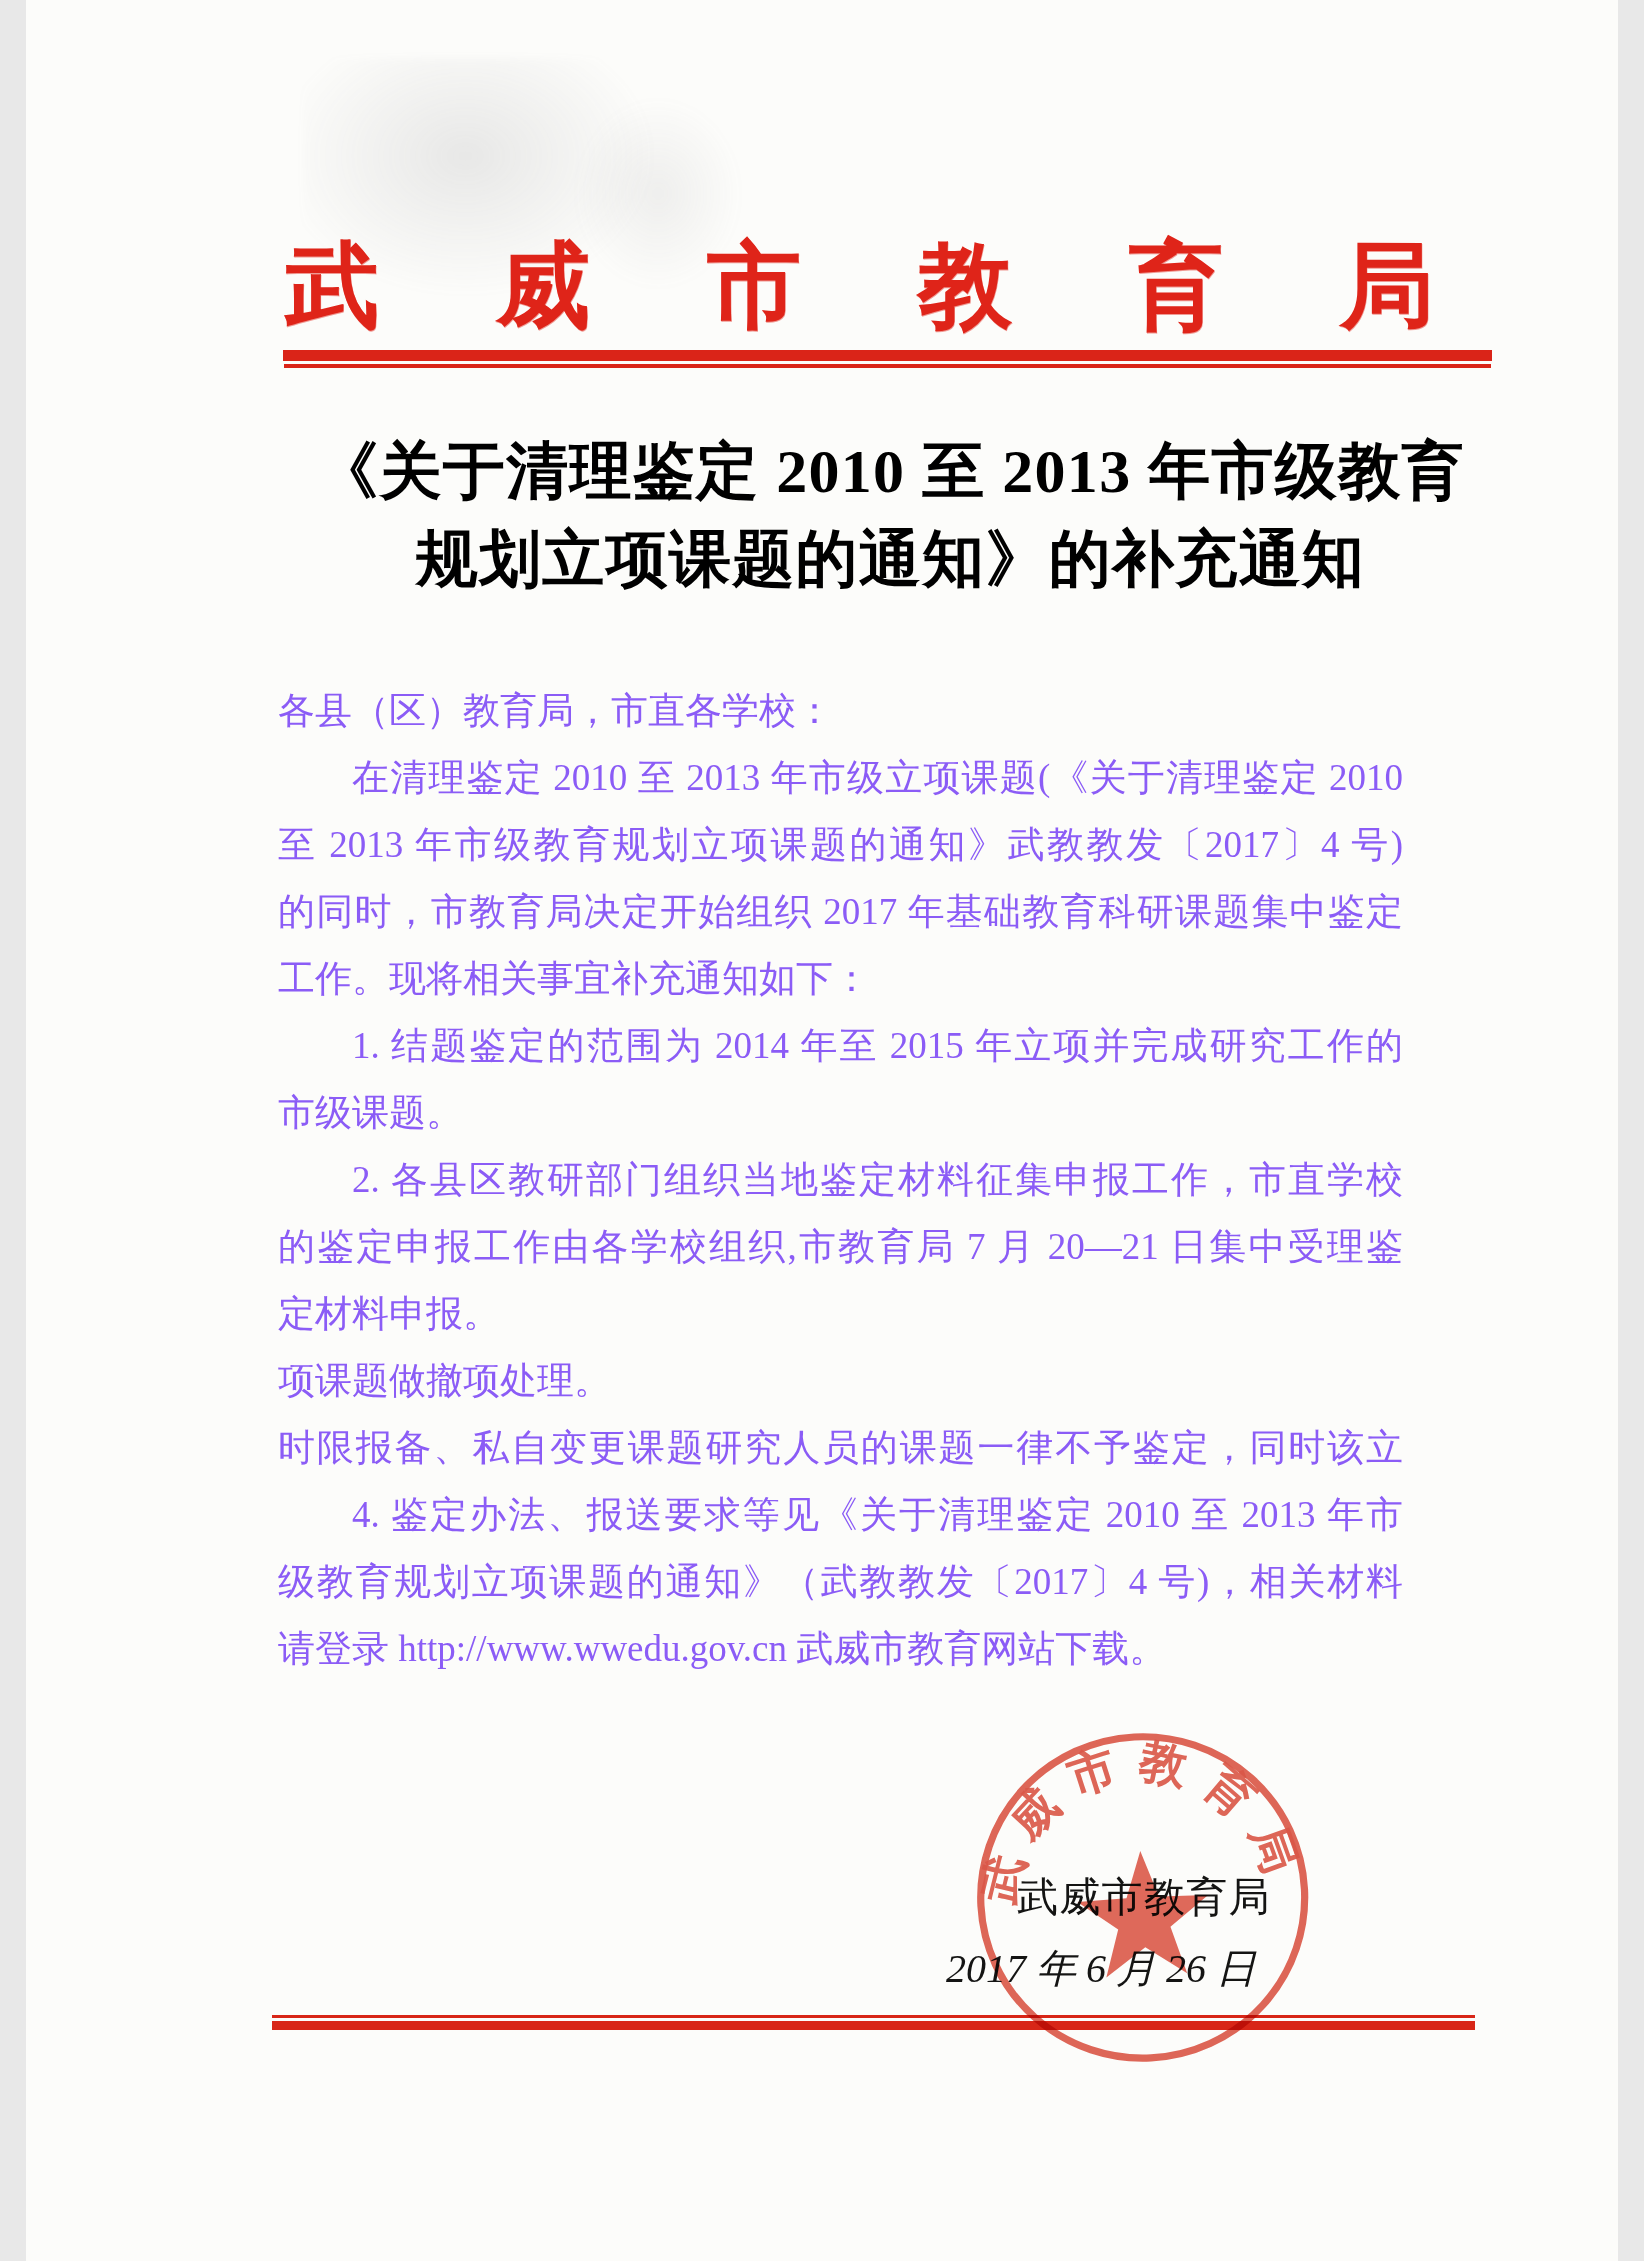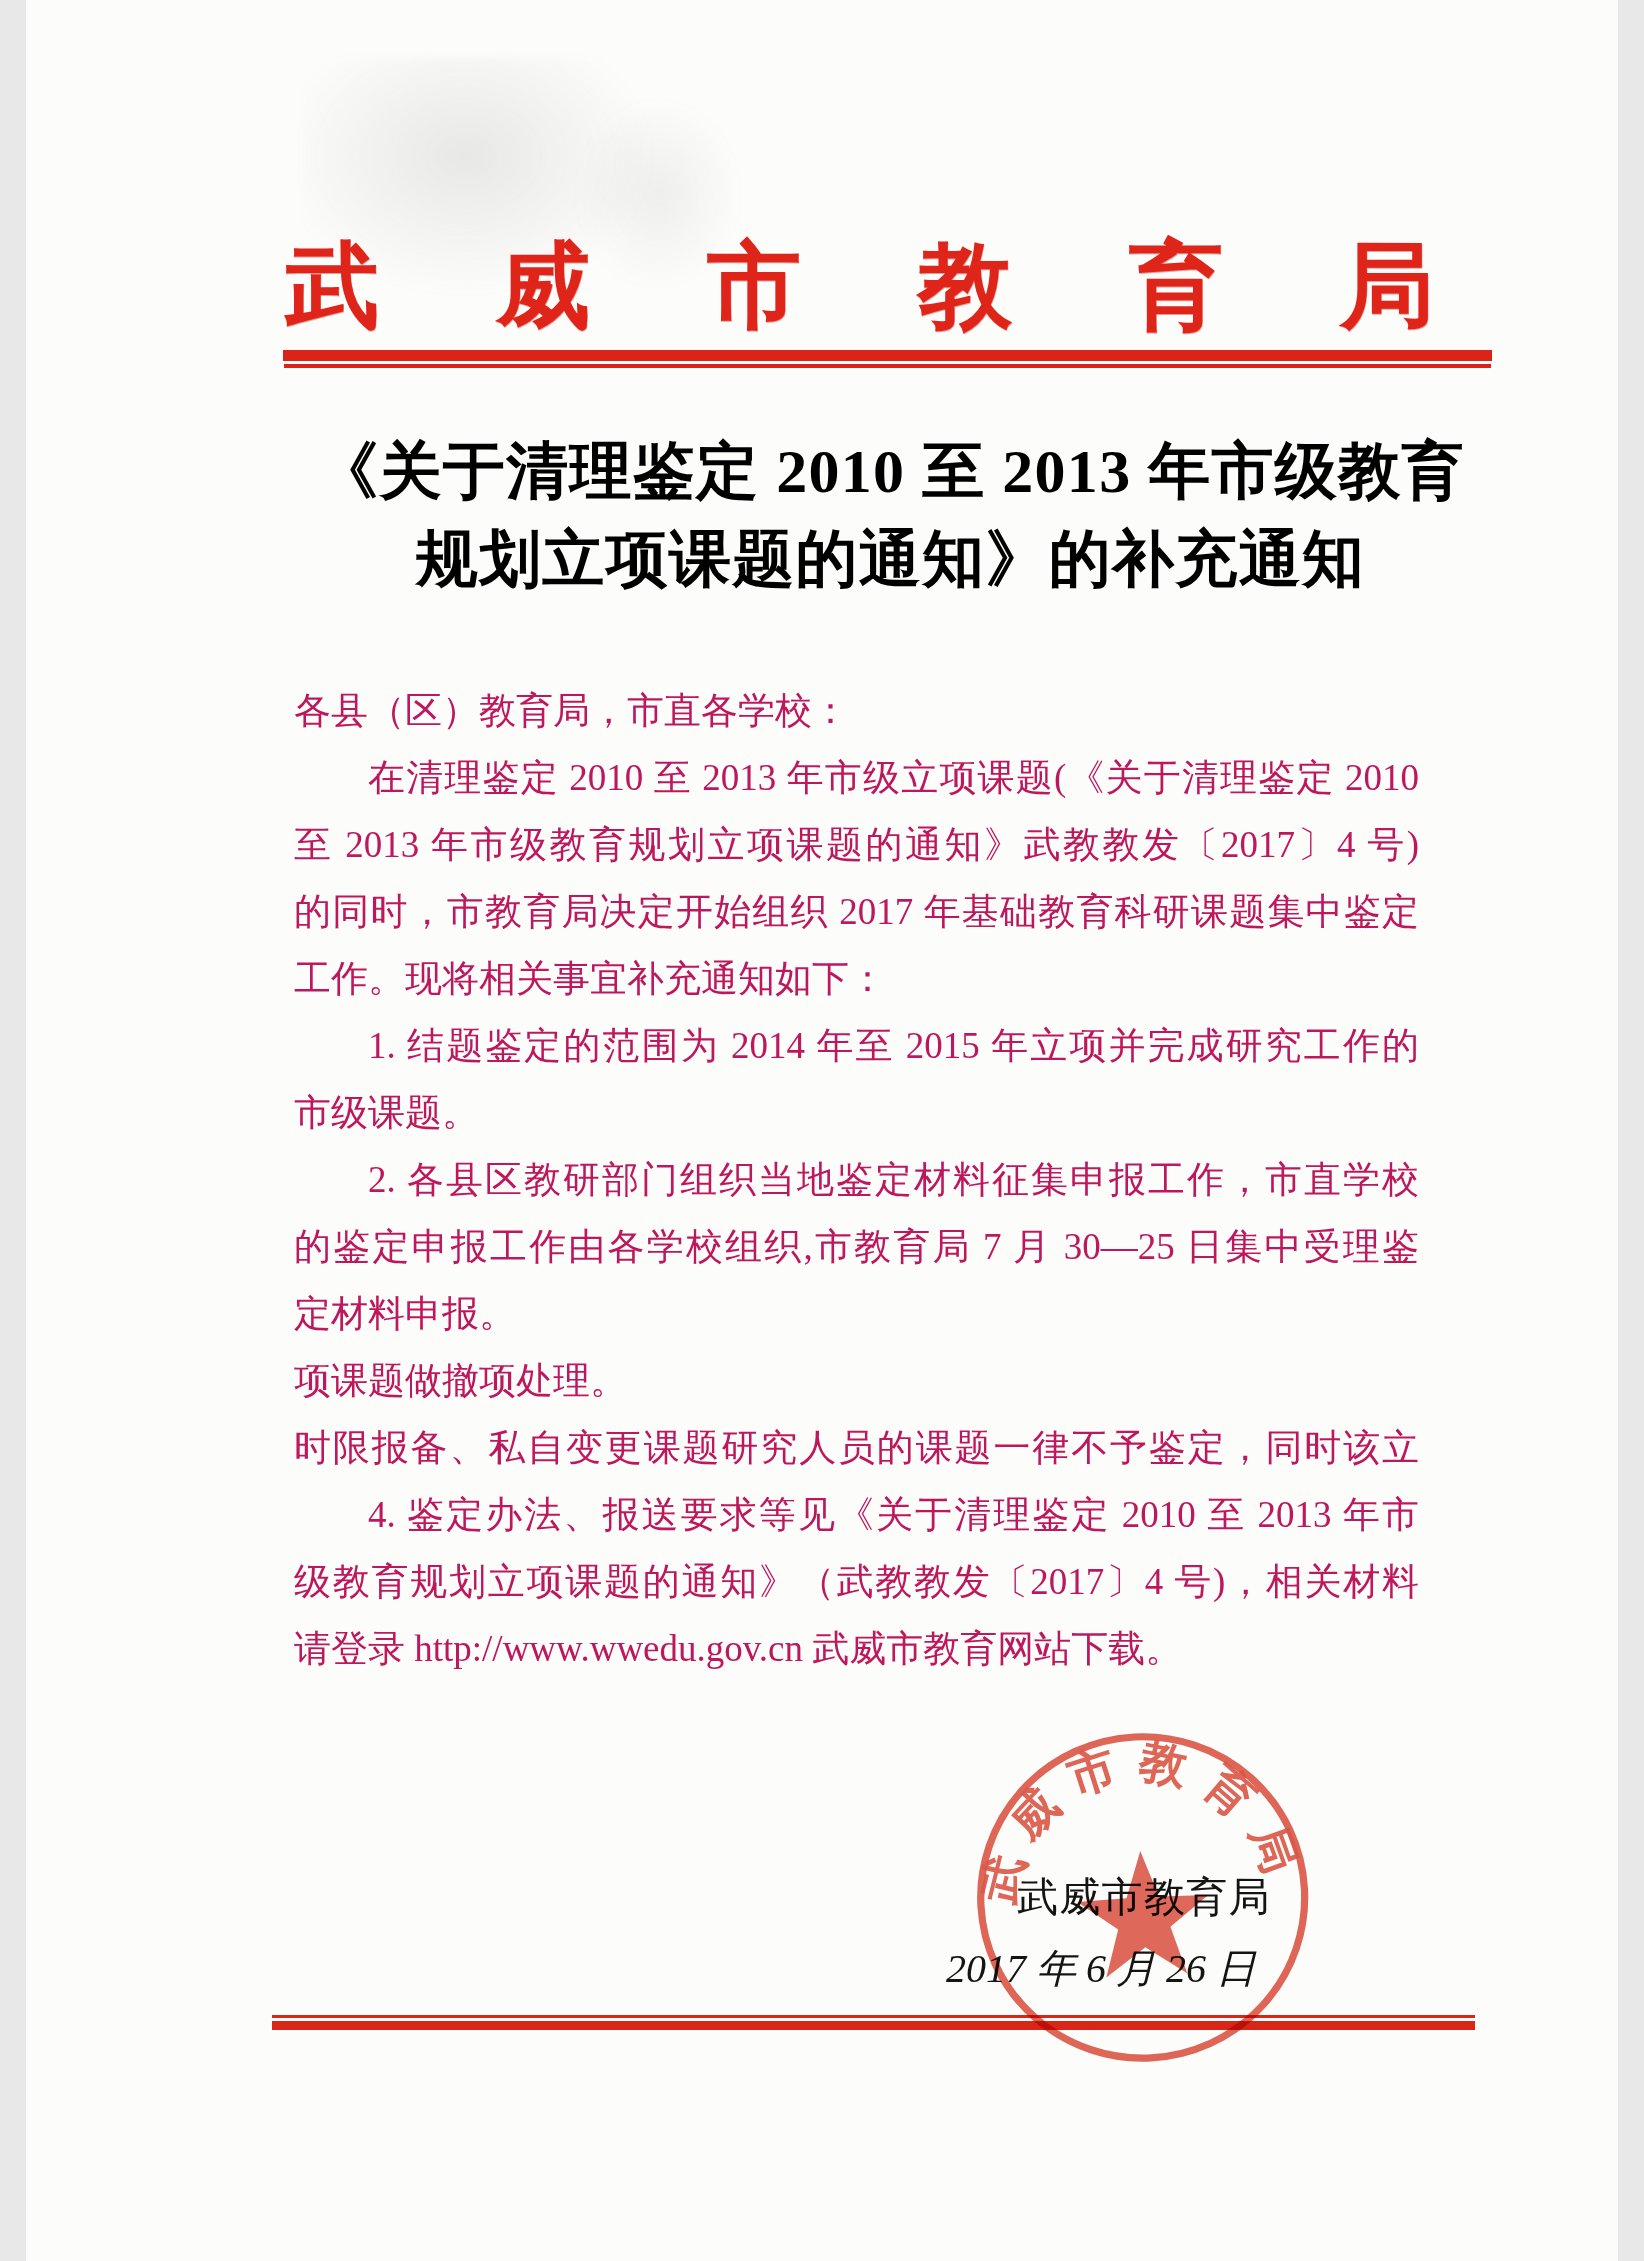--- a/index.html
+++ b/index.html
@@ -50,25 +50,25 @@
     padding-left: 84px;
     box-sizing: border-box;
     text-align: center;
     font-size: 62px;
     font-weight: bold;
     line-height: 88px;
     color: #000000;
     letter-spacing: 1.3px;
   }
   .doc-body {
-    position: absolute; left: 268px; top: 677px;
+    position: absolute; left: 252px; top: 677px;
     width: 1125px;
     font-size: 37px;
     line-height: 67px;
-    color: #be185d;
+    color: #8b5cf6;
   }
   .doc-body .bline { min-height: 67px; }
   .doc-body .fill { text-align: justify; text-align-last: justify; }
   .doc-body .indent { text-indent: 74px; }
   .closing-signature {
     position: absolute; left: 991px; top: 1870px;
     font-size: 41px; letter-spacing: 1.3px;
     color: #141413;
     white-space: nowrap;
   }
@@ -115,21 +115,21 @@
 
   <div class="doc-body">
     <div class="bline">各县（区）教育局，市直各学校：</div>
     <div class="bline indent fill">在清理鉴定 2010 至 2013 年市级立项课题(《关于清理鉴定 2010</div>
     <div class="bline fill">至 2013 年市级教育规划立项课题的通知》武教教发〔2017〕4 号)</div>
     <div class="bline fill">的同时，市教育局决定开始组织 2017 年基础教育科研课题集中鉴定</div>
     <div class="bline">工作。现将相关事宜补充通知如下：</div>
     <div class="bline indent fill">1. 结题鉴定的范围为 2014 年至 2015 年立项并完成研究工作的</div>
     <div class="bline">市级课题。</div>
     <div class="bline indent fill">2. 各县区教研部门组织当地鉴定材料征集申报工作，市直学校</div>
-    <div class="bline fill">的鉴定申报工作由各学校组织,市教育局 7 月 30—25 日集中受理鉴</div>
+    <div class="bline fill">的鉴定申报工作由各学校组织,市教育局 7 月 20—21 日集中受理鉴</div>
     <div class="bline">定材料申报。</div>
     <div class="bline">项课题做撤项处理。</div>
     <div class="bline fill">时限报备、私自变更课题研究人员的课题一律不予鉴定，同时该立</div>
     <div class="bline indent fill">4. 鉴定办法、报送要求等见《关于清理鉴定 2010 至 2013 年市</div>
     <div class="bline fill">级教育规划立项课题的通知》（武教教发〔2017〕4 号)，相关材料</div>
     <div class="bline">请登录 http://www.wwedu.gov.cn 武威市教育网站下载。</div>
   </div>
 
   <div class="closing-signature">武威市教育局</div>
   <div class="closing-date">2017 年 6 月 26 日</div>

